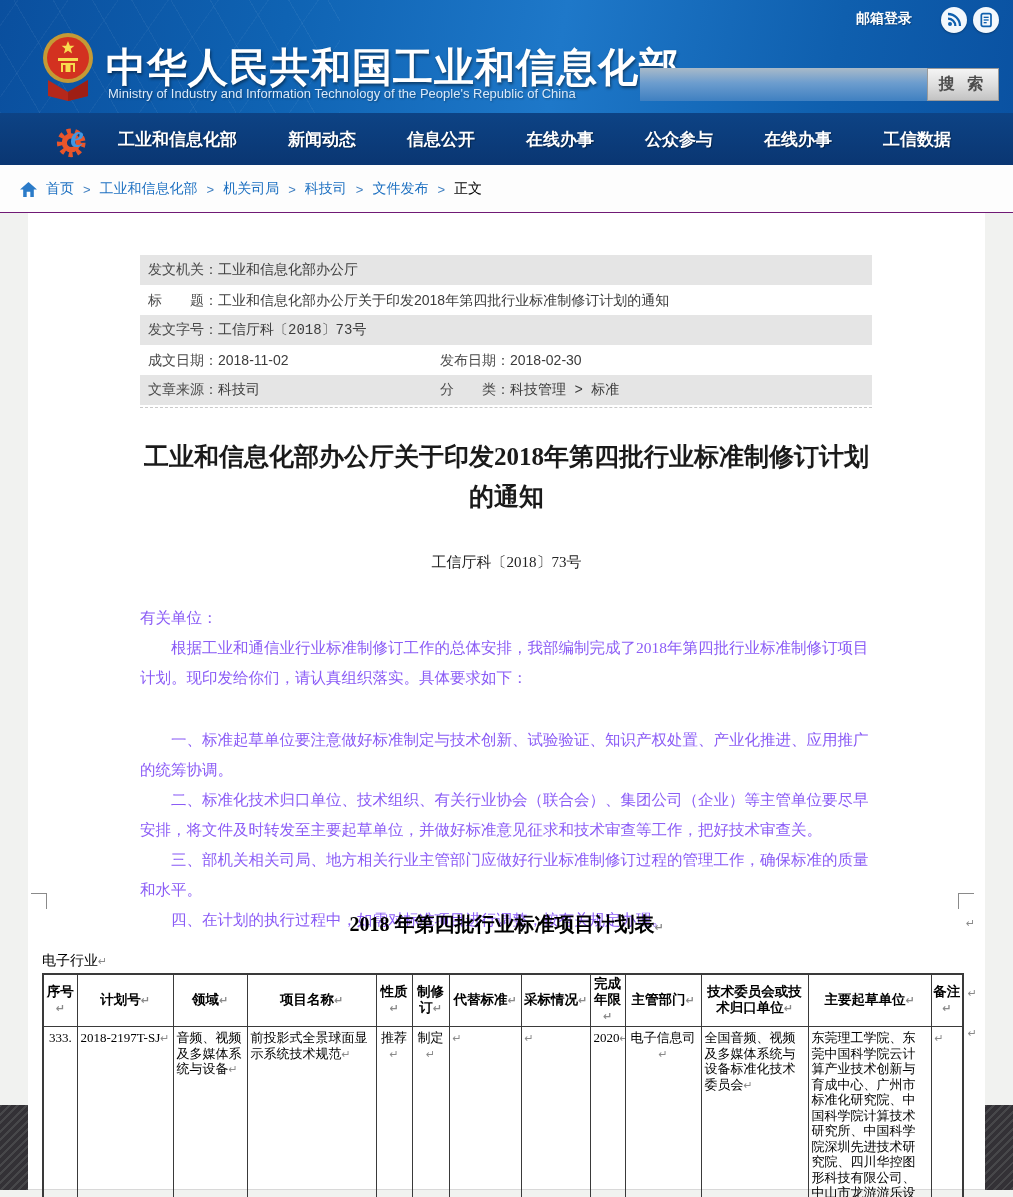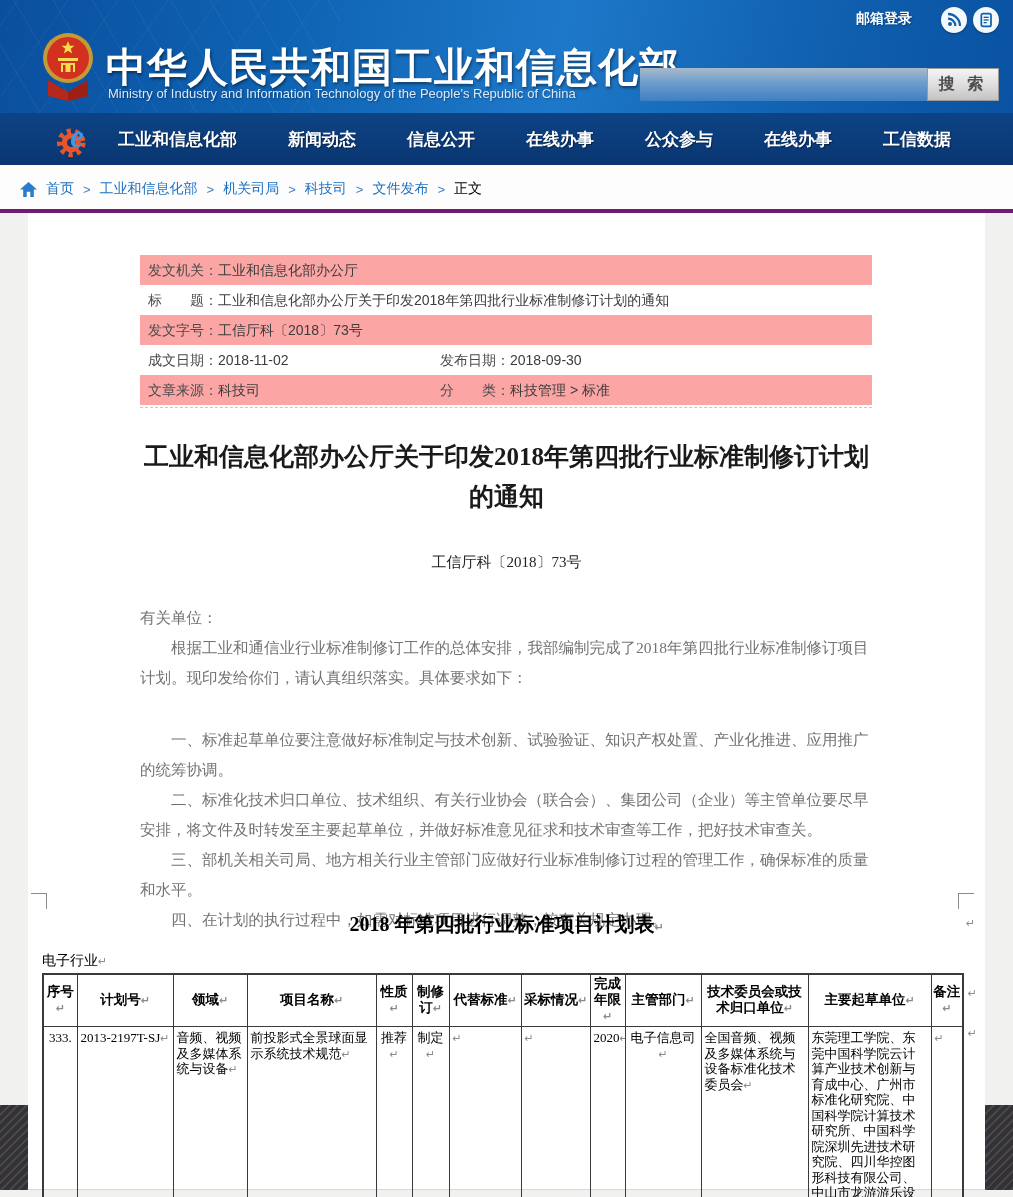--- a/index.html
+++ b/index.html
@@ -73,21 +73,21 @@
     display: flex; align-items: center; column-gap: 51px;
   }
   .nav-items a {
     color: #fff; font-size: 17px; font-weight: bold; text-decoration: none;
     white-space: nowrap; cursor: pointer; text-shadow: 1px 1px 1px rgba(0,0,0,.4);
   }
 
   
   .crumb-bar {
     position: absolute; left: 0; top: 165px; width: 1013px; height: 48px;
-    background: #fdfdfd; border-bottom: 4px solid #701a75;
+    background: #fdfdfd; border-bottom: 1px solid #701a75;
   }
   .crumb-inner { position: absolute; left: 20px; top: 15px; display: flex; align-items: center; gap: 9px; }
   .home-icon svg { width: 17px; height: 15px; display: block; }
   .crumb-inner a { color: #1d70c1; font-size: 14px; text-decoration: none; cursor: pointer; white-space: nowrap; }
   .crumb-sep { color: #3f7fc0; font-size: 13px; }
   .crumb-current { color: #000000; font-size: 14px; }
 
   
   .footer-band {
     position: absolute; left: 0; top: 1105px; width: 1013px; height: 85px; z-index: 1;
@@ -96,38 +96,38 @@
 
   
   .content {
     position: absolute; left: 28px; top: 213px; width: 957px; height: 977px;
     background: #fff; z-index: 2; border-bottom: 1px solid #d8d8d8;
   }
 
   
   .meta { position: absolute; left: 112px; top: 42px; width: 732px; border-bottom: 1px dashed #c9c9c9; padding-bottom: 2px; }
   .meta-row { height: 30px; line-height: 30px; font-size: 14px; color: #3c3c3c; padding-left: 8px; position: relative; white-space: nowrap; overflow: hidden; }
-  .meta-row.odd { background: #fca5a5; }
+  .meta-row.odd { background: #e5e5e5; font-family: Liberation Mono, monospace; }
   .meta-label { color: #4a4a4a; }
   .meta-col2 { position: absolute; left: 300px; top: 0; }
 
   
   .art-title {
     position: absolute; left: 0; top: 224px; width: 100%; padding: 0 105px;
     text-align: center; font-size: 25px; font-weight: bold; color: #1a1a1a;
     line-height: 40px; font-family: "Liberation Serif", "DejaVu Serif", serif;
   }
   .doc-number {
     position: absolute; left: 0; top: 340px; width: 100%;
     text-align: center; font-size: 15px; color: #222;
     font-family: "Liberation Serif", "DejaVu Serif", serif;
   }
   .art-body {
     position: absolute; left: 112px; top: 390px; width: 736px;
-    font-size: 15.5px; line-height: 30px; color: #737373;
+    font-size: 15.5px; line-height: 30px; color: #8b5cf6;
     font-family: "Liberation Serif", "DejaVu Serif", serif;
   }
   .art-body p { text-indent: 2em; }
   .art-body p.no-indent { text-indent: 0; }
   .art-body p.gap-top { margin-top: 32px; }
 
   
   .attach { position: absolute; left: 0; top: 672px; width: 957px; font-family: "Liberation Serif", "DejaVu Serif", serif; }
   .corner-mark { position: absolute; width: 16px; height: 16px; top: 8px; }
   .corner-mark.tl { left: 3px; border-top: 1px solid #8a8a8a; border-right: 1px solid #8a8a8a; }
@@ -236,21 +236,21 @@
       <span class="meta-label">发文机关：</span><span>工业和信息化部办公厅</span>
     </div>
     <div class="meta-row">
       <span class="meta-label">标　　题：</span><span>工业和信息化部办公厅关于印发2018年第四批行业标准制修订计划的通知</span>
     </div>
     <div class="meta-row odd">
       <span class="meta-label">发文字号：</span><span>工信厅科〔2018〕73号</span>
     </div>
     <div class="meta-row">
       <span class="meta-label">成文日期：</span><span>2018-11-02</span>
-      <span class="meta-col2"><span class="meta-label">发布日期：</span><span>2018-09-30</span></span>
+      <span class="meta-col2"><span class="meta-label">发布日期：</span><span>2018-02-30</span></span>
     </div>
     <div class="meta-row odd">
       <span class="meta-label">文章来源：</span><span>科技司</span>
       <span class="meta-col2"><span class="meta-label">分　　类：</span><span>科技管理 &gt; 标准</span></span>
     </div>
   </div>
 
   <h1 class="art-title">工业和信息化部办公厅关于印发2018年第四批行业标准制修订计划的通知</h1>
   <div class="doc-number">工信厅科〔2018〕73号</div>
 
@@ -299,21 +299,21 @@
           <th><span>代替标准</span><span class="rm">↵</span></th>
           <th><span>采标情况</span><span class="rm">↵</span></th>
           <th><span>完成年限</span><span class="rm">↵</span></th>
           <th><span>主管部门</span><span class="rm">↵</span></th>
           <th><span>技术委员会或技术归口单位</span><span class="rm">↵</span></th>
           <th><span>主要起草单位</span><span class="rm">↵</span></th>
           <th><span>备注</span><span class="rm">↵</span></th>
         </tr>
         <tr>
           <td class="ctr"><span>333.</span></td>
-          <td class="ctr"><span>2013-2197T-SJ</span><span class="rm">↵</span></td>
+          <td class="ctr"><span>2018-2197T-SJ</span><span class="rm">↵</span></td>
           <td><span>音频、视频及多媒体系统与设备</span><span class="rm">↵</span></td>
           <td><span>前投影式全景球面显示系统技术规范</span><span class="rm">↵</span></td>
           <td class="ctr"><span>推荐</span><span class="rm">↵</span></td>
           <td class="ctr"><span>制定</span><span class="rm">↵</span></td>
           <td><span></span><span class="rm">↵</span></td>
           <td><span></span><span class="rm">↵</span></td>
           <td class="ctr"><span>2020</span><span class="rm">↵</span></td>
           <td class="ctr"><span>电子信息司</span><span class="rm">↵</span></td>
           <td><span>全国音频、视频及多媒体系统与设备标准化技术委员会</span><span class="rm">↵</span></td>
           <td><span>东莞理工学院、东莞中国科学院云计算产业技术创新与育成中心、广州市标准化研究院、中国科学院计算技术研究所、中国科学院深圳先进技术研究院、四川华控图形科技有限公司、中山市龙游游乐设备公司</span></td>

